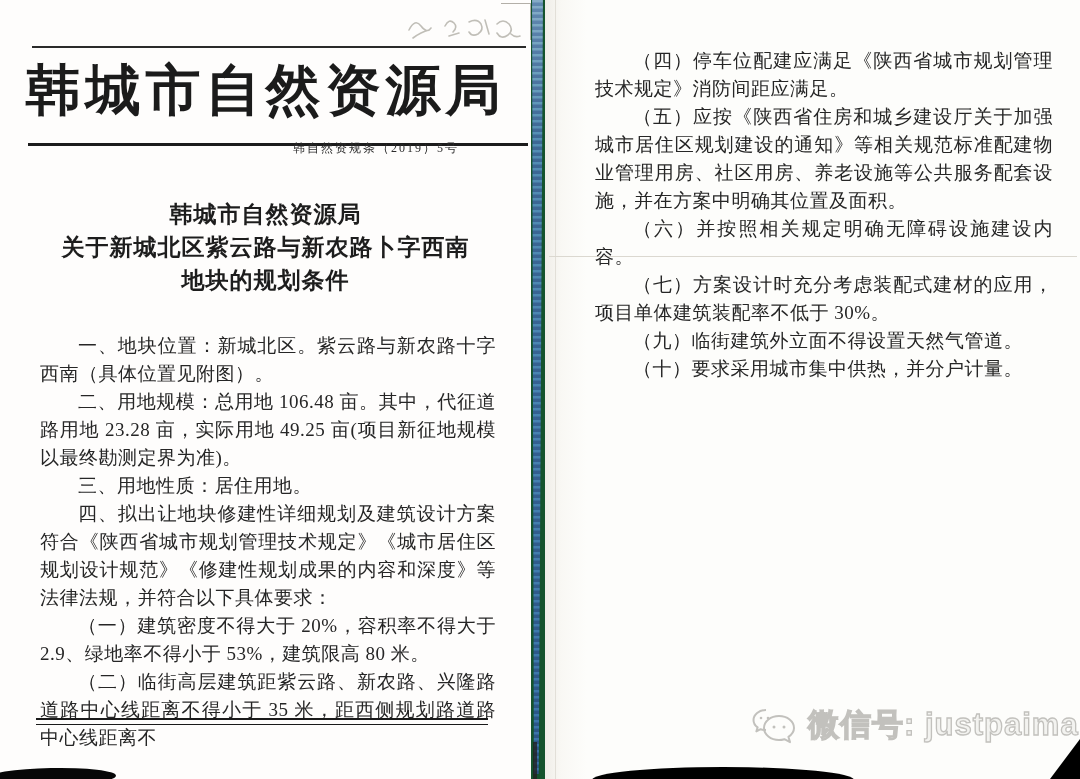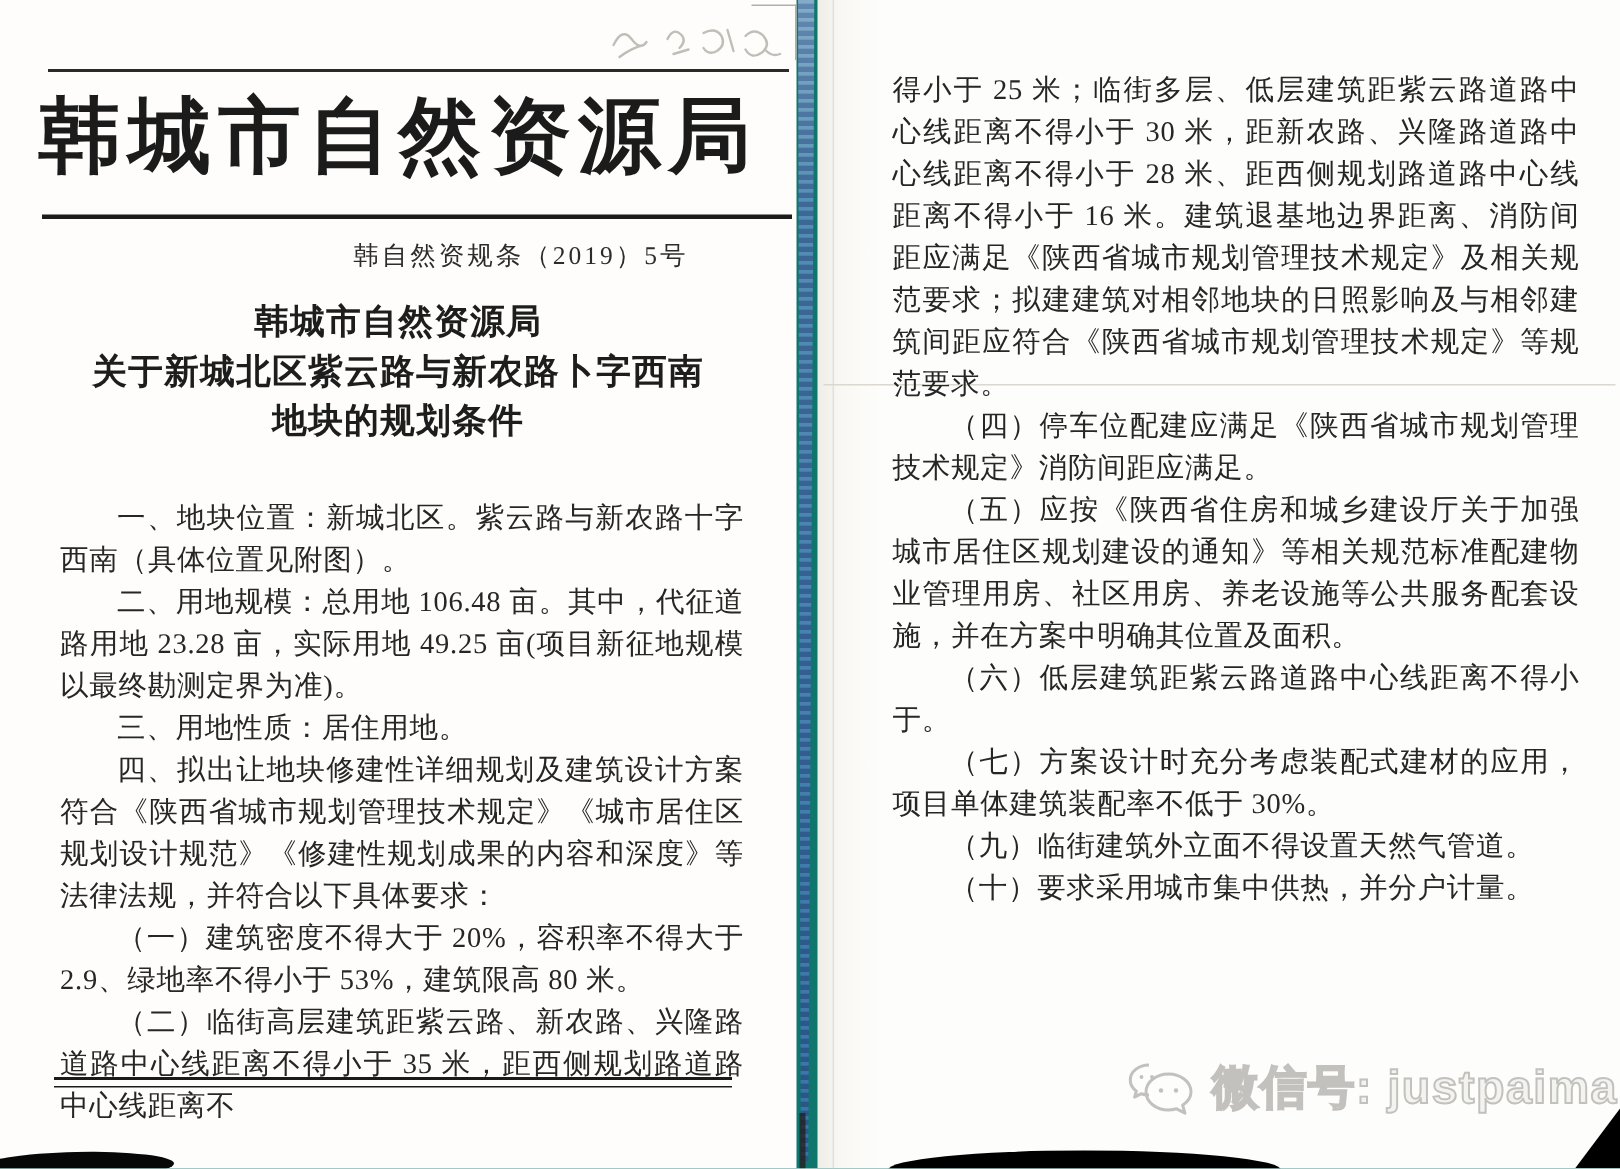--- a/index.html
+++ b/index.html
@@ -1,18 +1,18 @@
 <!DOCTYPE html>
 <html><head>
 <meta charset="utf-8">
 <style>
   html,body{margin:0;padding:0;background:#ffffff;}
   .canvas{
     position:relative;width:1080px;height:779px;overflow:hidden;
-    background:#0f766e;font-family:"Liberation Serif","DejaVu Serif",serif;
+    background:#14532d;font-family:"Liberation Serif","DejaVu Serif",serif;
   }
   .page{position:absolute;top:0;height:779px;}
   .left-page{left:0;width:531px;background:#fefdfc;}
   .right-page{
     left:545px;width:535px;
     background:linear-gradient(90deg,#efede8 0px,#f9f8f4 16px,#fdfdfb 42px,#fdfdfb 100%);
   }
   .right-page-edge{position:absolute;left:10px;top:0;width:1px;height:779px;background:#e2dfd8;}
 
   
@@ -28,21 +28,21 @@
   }
 
   
   .rule-top{position:absolute;left:32px;top:46px;width:494px;height:2px;background:#2a2a2a;}
   .rule-bottom{position:absolute;left:28px;top:143px;width:500px;height:3px;background:#1c1c1c;}
   .letterhead{
     position:absolute;left:0;top:54px;width:531px;text-align:center;
     font-size:55px;font-weight:700;letter-spacing:5px;color:#1b1b1b;white-space:nowrap;
   }
   .doc-number{
-    position:absolute;top:159px;right:72px;font-size:17px;color:#2c2c2c;letter-spacing:2px;
+    position:absolute;top:140px;right:72px;font-size:12px;color:#2c2c2c;letter-spacing:2px;
   }
   .doc-title{
     position:absolute;left:0;top:198px;width:531px;text-align:center;
     font-size:23px;font-weight:700;line-height:33px;color:#1d1d1d;letter-spacing:1px;
   }
 
   
   .body-text{position:absolute;font-size:19px;line-height:28px;color:#262626;
     text-align:justify;text-justify:inter-character;letter-spacing:.5px;}
   .left-body{left:40px;top:332px;width:456px;}
@@ -124,24 +124,23 @@
   </div>
 
   <div class="spine"></div>
   <div class="spine-foot"></div>
 
   <div class="page right-page">
     <div class="right-page-edge"></div>
     <div class="fold-line"></div>
 
     <div class="body-text right-body">
-        <p class="no-indent">得小于 25 米；临街多层、低层建筑距紫云路道路中心线距离不得小于 30 米，距新农路、兴隆路道路中心线距离不得小于 28 米、距西侧规划路道路中心线距离不得小于 16 米。建筑退基地边界距离、消防间距应满足《陕西省城市规划管理技术规定》及相关规范要求；拟建建筑对相邻地块的日照影响及与相邻建筑间距应符合《陕西省城市规划管理技术规定》等规范要求。</p>
         <p>（四）停车位配建应满足《陕西省城市规划管理技术规定》消防间距应满足。</p>
         <p>（五）应按《陕西省住房和城乡建设厅关于加强城市居住区规划建设的通知》等相关规范标准配建物业管理用房、社区用房、养老设施等公共服务配套设施，并在方案中明确其位置及面积。</p>
-        <p>（六）低层建筑距紫云路道路中心线距离不得小于。</p>
+        <p>（六）并按照相关规定明确无障碍设施建设内容。</p>
         <p>（七）方案设计时充分考虑装配式建材的应用，项目单体建筑装配率不低于 30%。</p>
         <p>（九）临街建筑外立面不得设置天然气管道。</p>
         <p>（十）要求采用城市集中供热，并分户计量。</p>
       </div>
   </div>
 
   <div class="watermark">
     <svg width="52" height="46" viewBox="0 0 52 46" fill="none" xmlns="http://www.w3.org/2000/svg">
       <path d="M18 8 C11 8 5.5 12.5 5.5 18 c0 3 1.6 5.6 4.1 7.4 l-1.2 4 4.2 -2.2 c1.6 .5 3.4 .8 5.4 .8" stroke="#c2c1bd" stroke-width="2" stroke-linejoin="round"></path>
       <circle cx="13" cy="16" r="1.3" fill="#c2c1bd"></circle>

